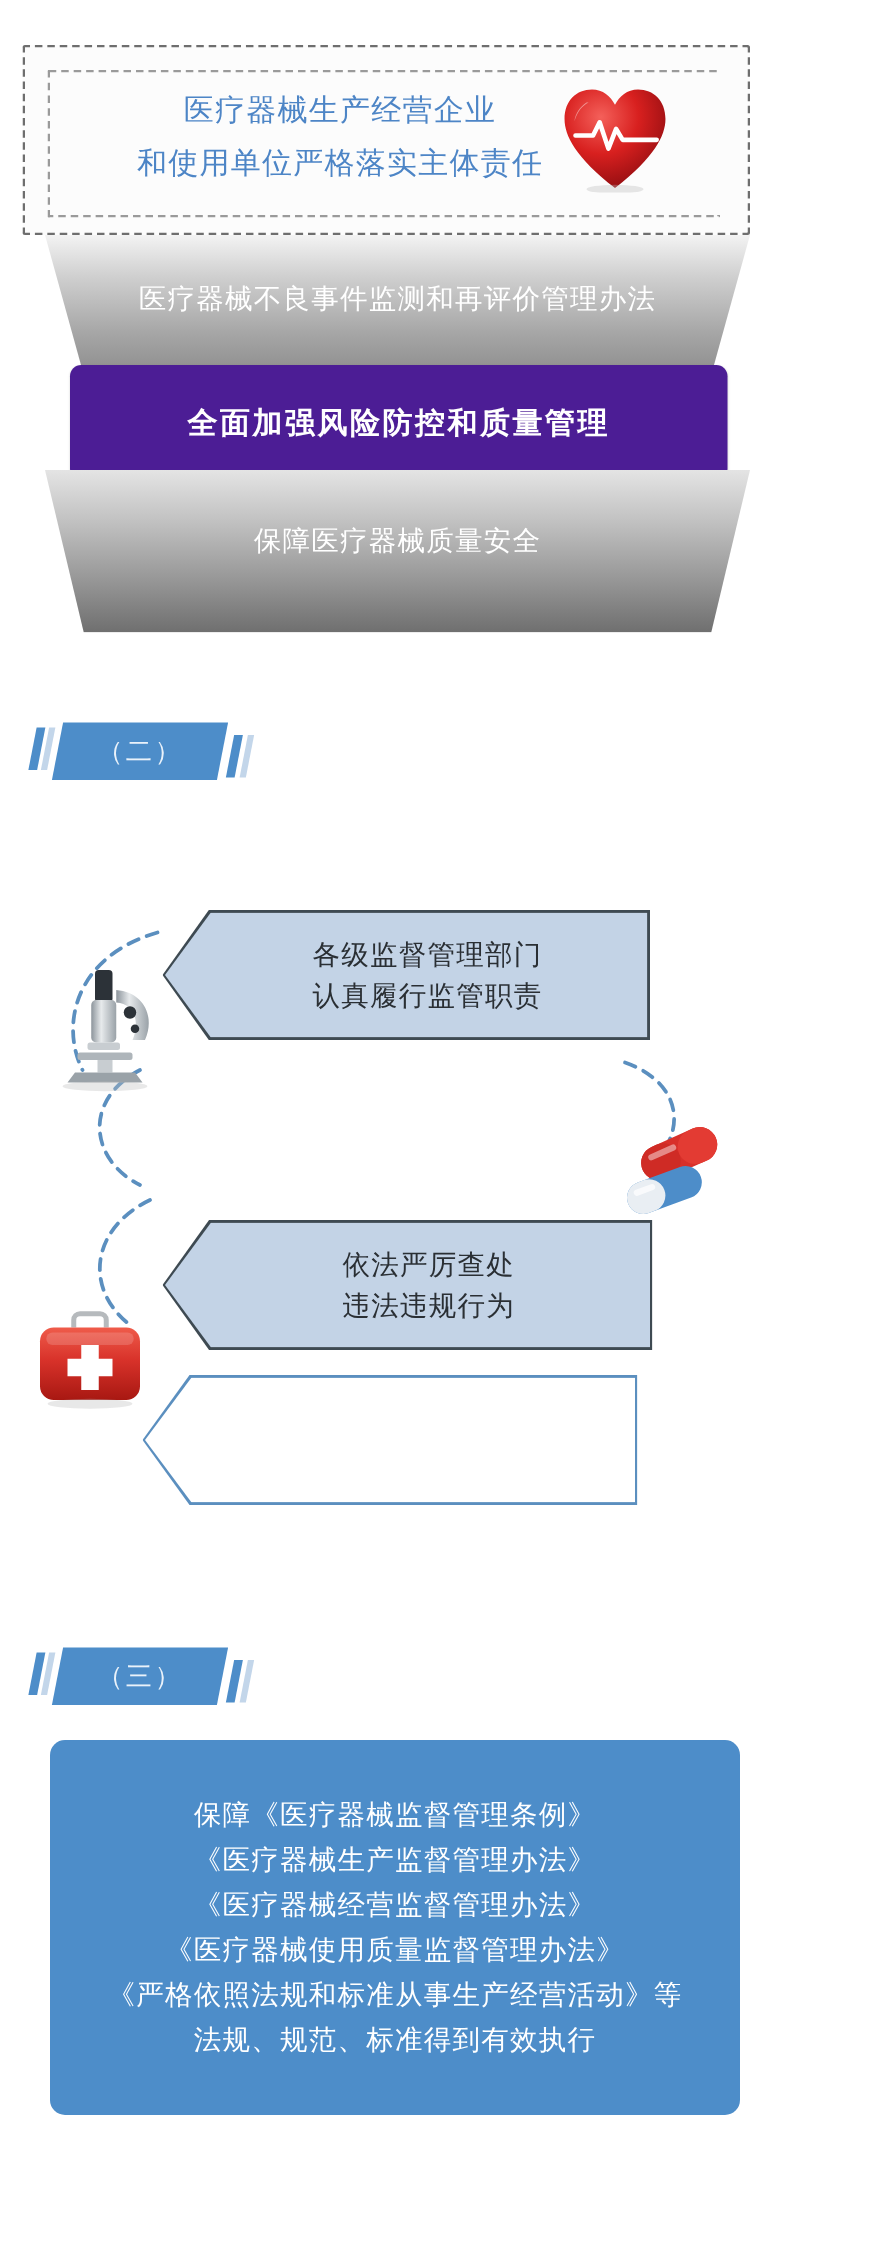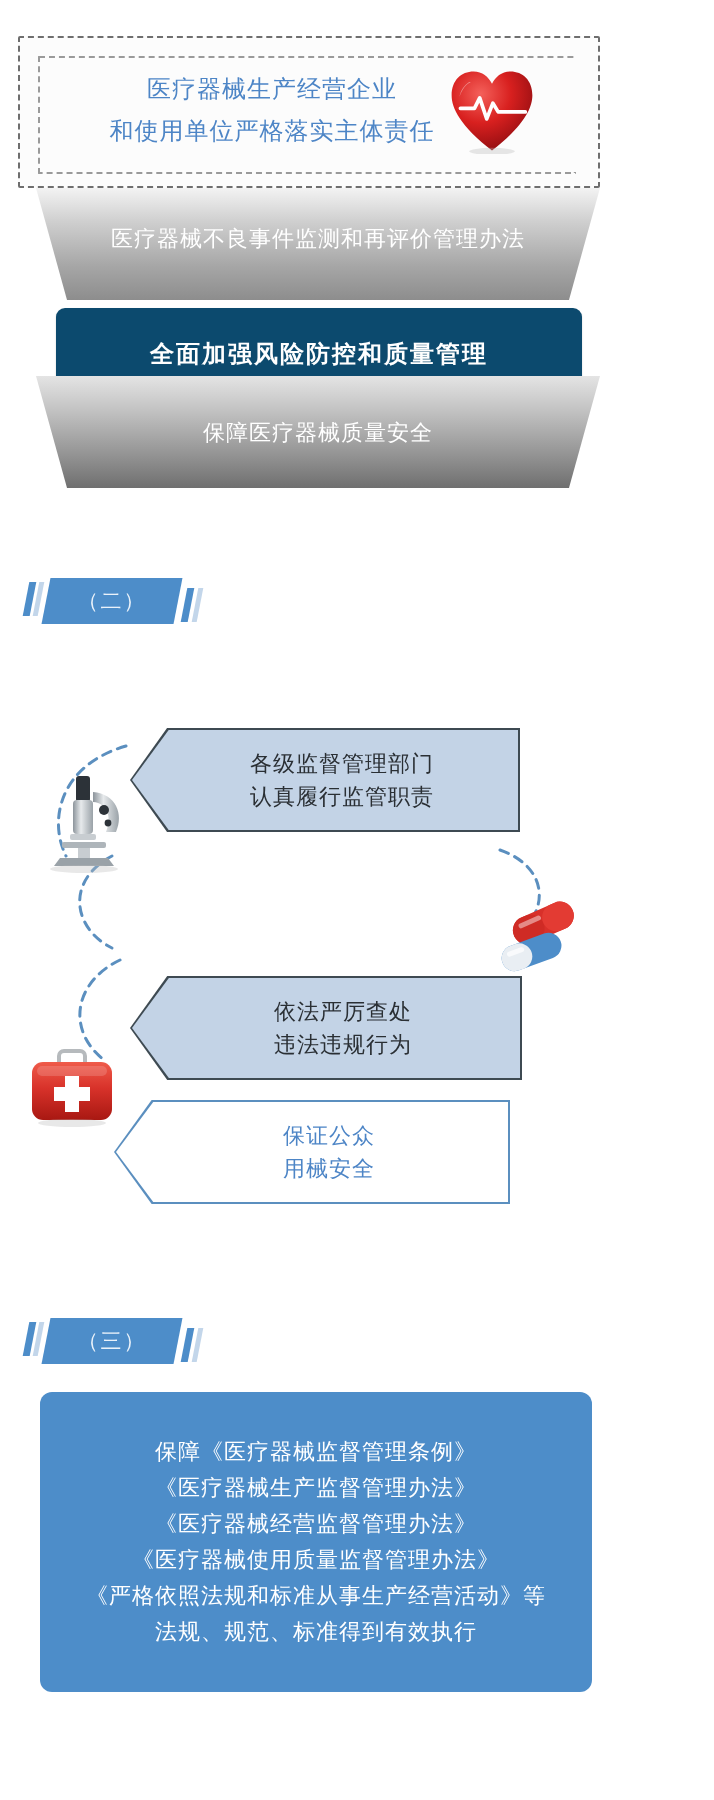--- a/index.html
+++ b/index.html
@@ -79,43 +79,43 @@
     left: 0; right: 0;
     top: 36px;
     text-align: center;
     color: #ffffff;
     font-size: 22px;
     letter-spacing: 1px;
   }
   .funnel-mid {
     position: absolute;
     left: 38px;
-    top: 272px;
+    top: 256px;
     width: 526px;
     height: 92px;
-    background: #0c4a6e;
+    background: #4c1d95;
     border-radius: 9px;
     box-shadow: 0 1px 2px rgba(0,0,0,0.18);
   }
   .funnel-mid .ftxt {
     position: absolute;
     left: 0; right: 0;
     top: 30px;
     text-align: center;
     color: #ffffff;
     font-size: 24px;
     font-weight: bold;
     letter-spacing: 2px;
   }
   .funnel-bot-shape {
     position: absolute;
     left: 18px;
     top: 340px;
     width: 564px;
-    height: 112px;
+    height: 130px;
     background: linear-gradient(to bottom, #e4e4e4 0%, #c3c3c3 30%, #949494 70%, #6f6f6f 100%);
     clip-path: polygon(0 0, 100% 0, 94.5% 100%, 5.5% 100%);
   }
   .funnel-bot-shape .ftxt {
     position: absolute;
     left: 0; right: 0;
     top: 42px;
     text-align: center;
     color: #ffffff;
     font-size: 22px;
@@ -347,24 +347,20 @@
     <div class="hex-inner light"></div>
     <div class="hex-text dark">
       <span>依法严厉查处</span>
       <span>违法违规行为</span>
     </div>
   </div>
 
   <div class="hexrow" style="left:114px; top:1100px; width:396px;">
     <div class="hex hex-fill-blue"></div>
     <div class="hex-inner white"></div>
-    <div class="hex-text blue">
-      <span>保证公众</span>
-      <span>用械安全</span>
-    </div>
   </div>
 
   <div class="banner" style="left:18px; top:1318px; width:200px;">
     <div class="tick lt1"></div>
     <div class="tick lt2"></div>
     <div class="b-main"></div>
     <div class="b-label">（三）</div>
     <div class="tick rt1"></div>
     <div class="tick rt2"></div>
   </div>

